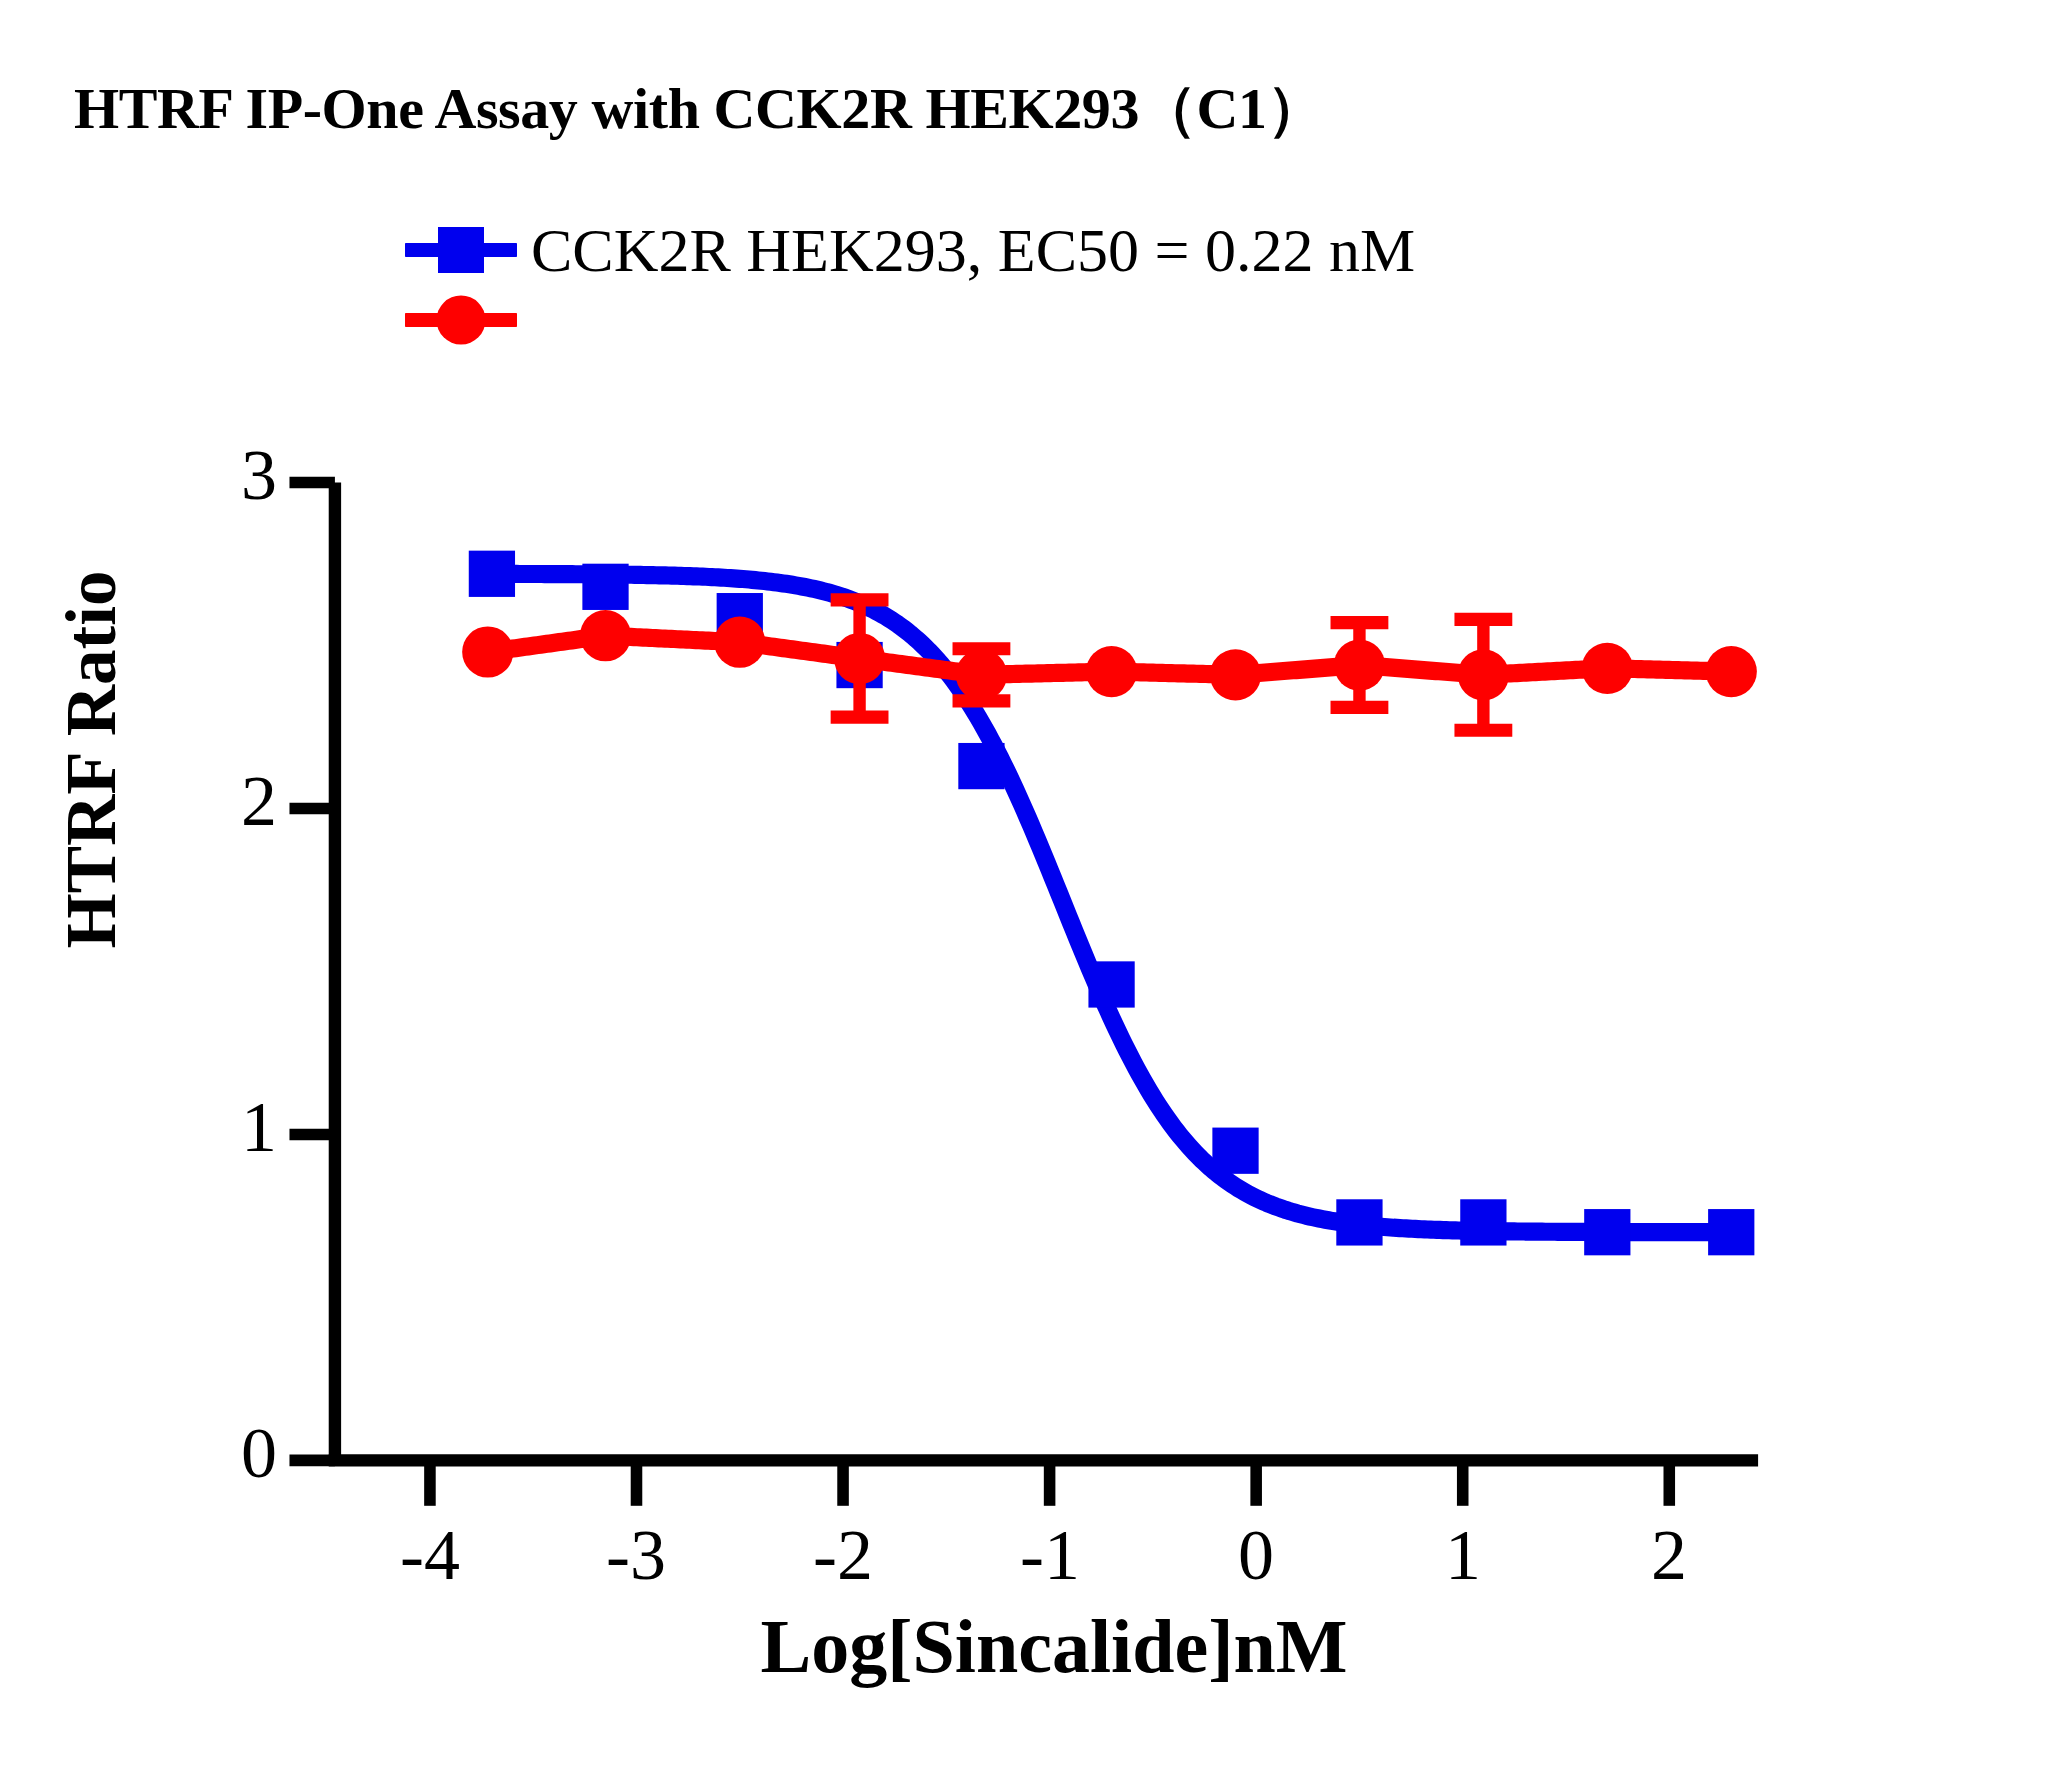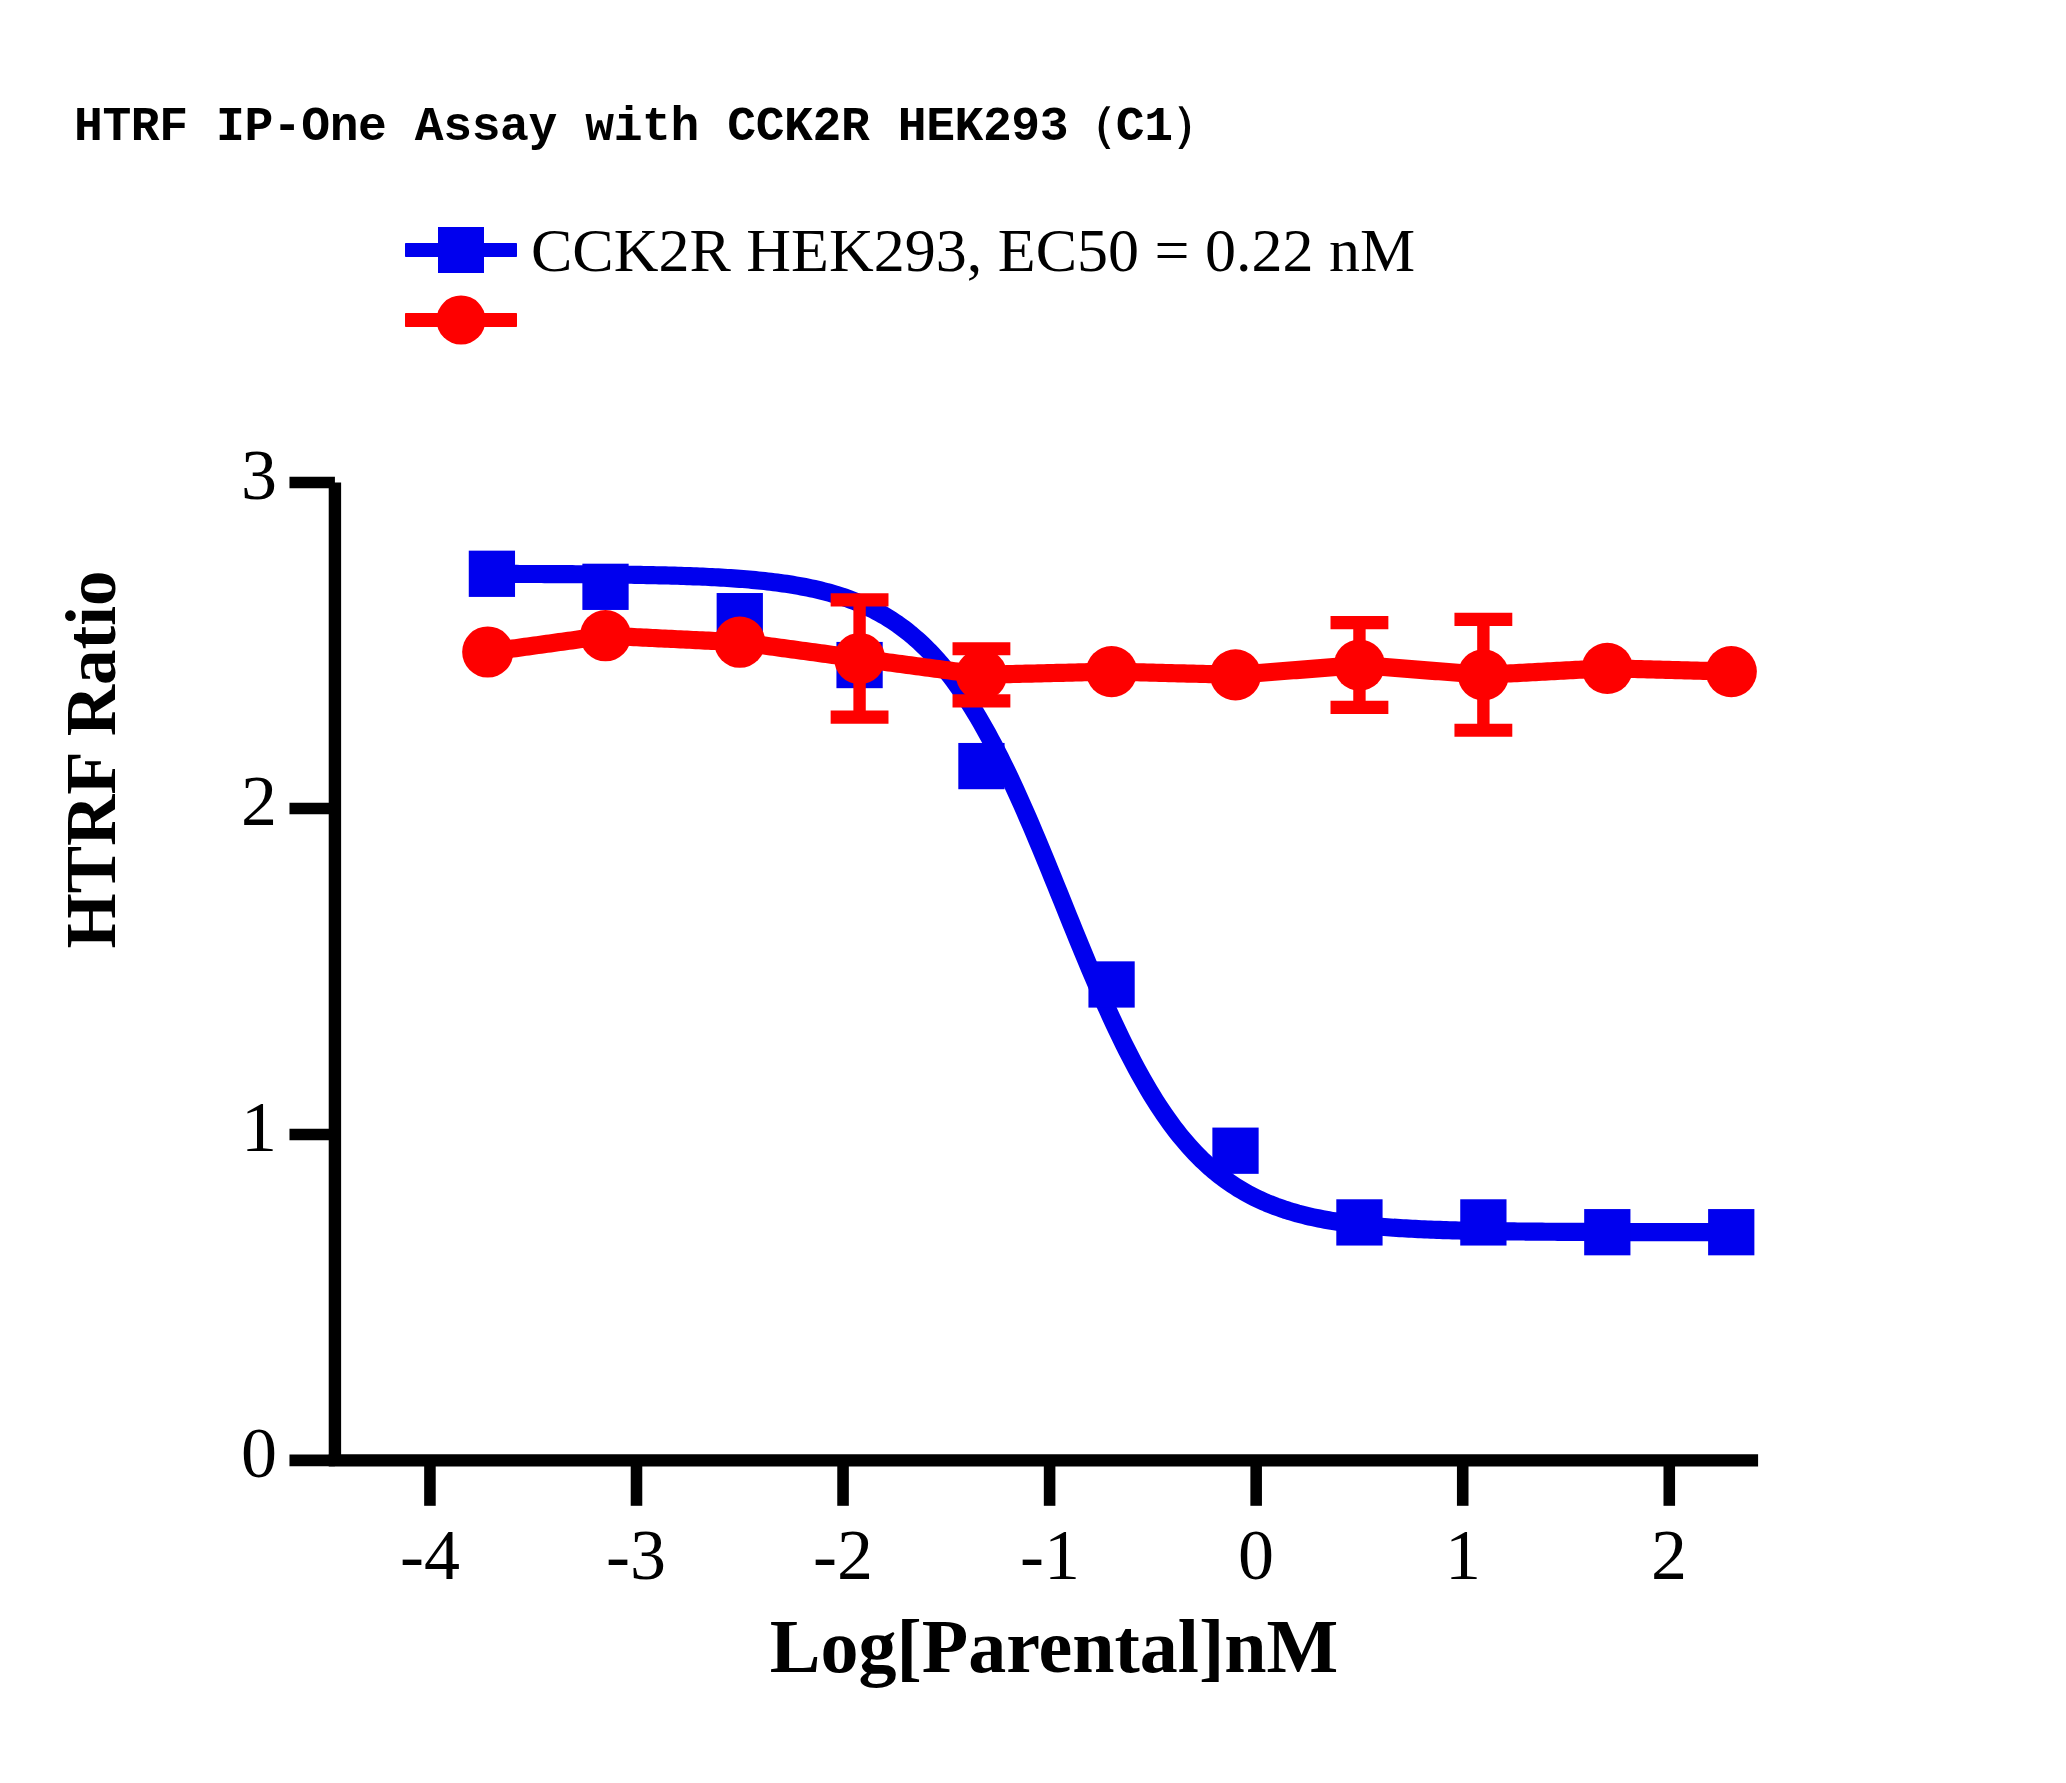--- a/index.html
+++ b/index.html
@@ -1,22 +1,22 @@
 <!DOCTYPE html>
 <html style="font-size:6.6px"><head>
 <meta charset="utf-8">
 <style>
   html,body{margin:0;padding:0;background:#ffffff;}
   body{width:2143px;height:1783px;font-family:"Liberation Serif",serif;color:#000;overflow:hidden;}
   .page{position:relative;width:2143px;height:1783px;background:#fff;}
 
   #chart-title{
     position:absolute;left:74px;top:70px;width:1818px;
-    font-size:48px;font-weight:bold;letter-spacing:-0.4px;
-    font-family:Liberation Mono, monospace;white-space:nowrap;margin-top:22px;
+    font-size:58px;font-weight:bold;letter-spacing:-0.4px;
+    font-family:Liberation Serif, serif;white-space:nowrap;
   }
 
   #legend{position:absolute;left:405px;top:223px;}
   .legend-row{display:flex;align-items:center;height:54px;margin-bottom:15.7px;}
   .legend-key{position:relative;width:112px;height:16.5px;flex:0 0 112px;}
   .legend-line{position:absolute;left:0;top:50%;transform:translateY(-50%);
     width:112px;height:14px;border-radius:0.8px;}
   .legend-mark{position:absolute;left:50%;top:50%;transform:translate(-50%,-50%);}
   .legend-mark.sq{width:46px;height:46px;}
   .legend-mark.ci{width:49px;height:49px;border-radius:50%;}
@@ -113,21 +113,21 @@
         <line x1="1540" y1="3535" x2="1540" y2="3645" stroke="#000000" stroke-width="28"></line>
         <line x1="2040" y1="3535" x2="2040" y2="3645" stroke="#000000" stroke-width="28"></line>
         <line x1="2540" y1="3535" x2="2540" y2="3645" stroke="#000000" stroke-width="28"></line>
         <line x1="3040" y1="3535" x2="3040" y2="3645" stroke="#000000" stroke-width="28"></line>
         <line x1="3540" y1="3535" x2="3540" y2="3645" stroke="#000000" stroke-width="28"></line>
         <line x1="4040" y1="3535" x2="4040" y2="3645" stroke="#000000" stroke-width="28"></line>
       </g>
   </svg>
 
   <div id="ylabel">HTRF Ratio</div>
-  <div id="xlabel">Log[Parental]nM</div>
+  <div id="xlabel">Log[Sincalide]nM</div>
   <div id="tick-labels">
       <div class="ytick-label" style="left: 186px; top: 1412px;">0</div>
       <div class="ytick-label" style="left: 186px; top: 1086px;">1</div>
       <div class="ytick-label" style="left: 186px; top: 760px;">2</div>
       <div class="ytick-label" style="left: 186px; top: 434px;">3</div>
       <div class="xtick-label" style="left: 368px; top: 1514px;">-4</div>
       <div class="xtick-label" style="left: 574px; top: 1514px;">-3</div>
       <div class="xtick-label" style="left: 781px; top: 1514px;">-2</div>
       <div class="xtick-label" style="left: 988px; top: 1514px;">-1</div>
       <div class="xtick-label" style="left: 1194px; top: 1514px;">0</div>

